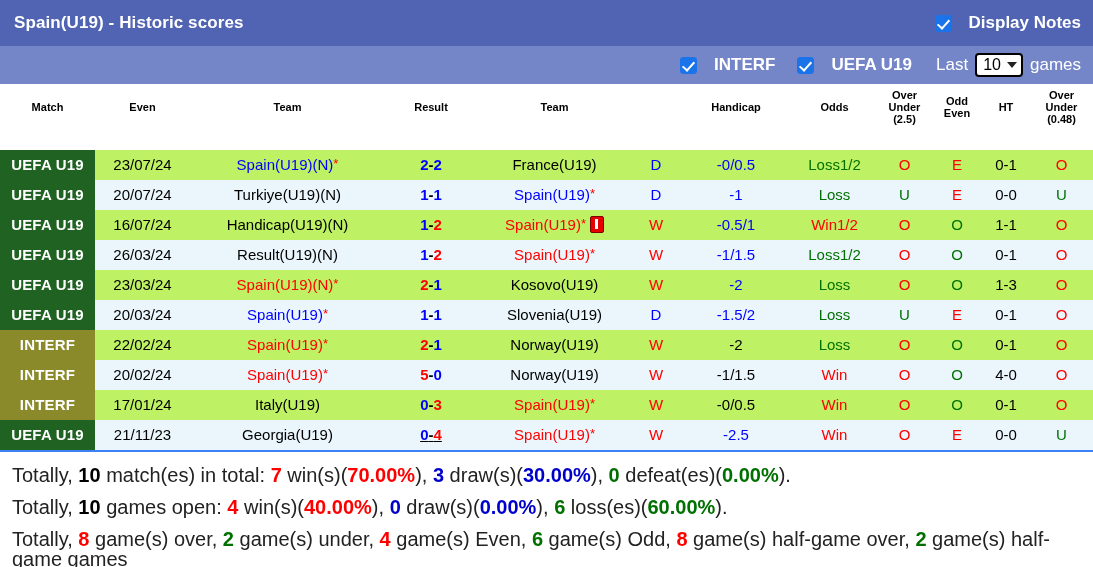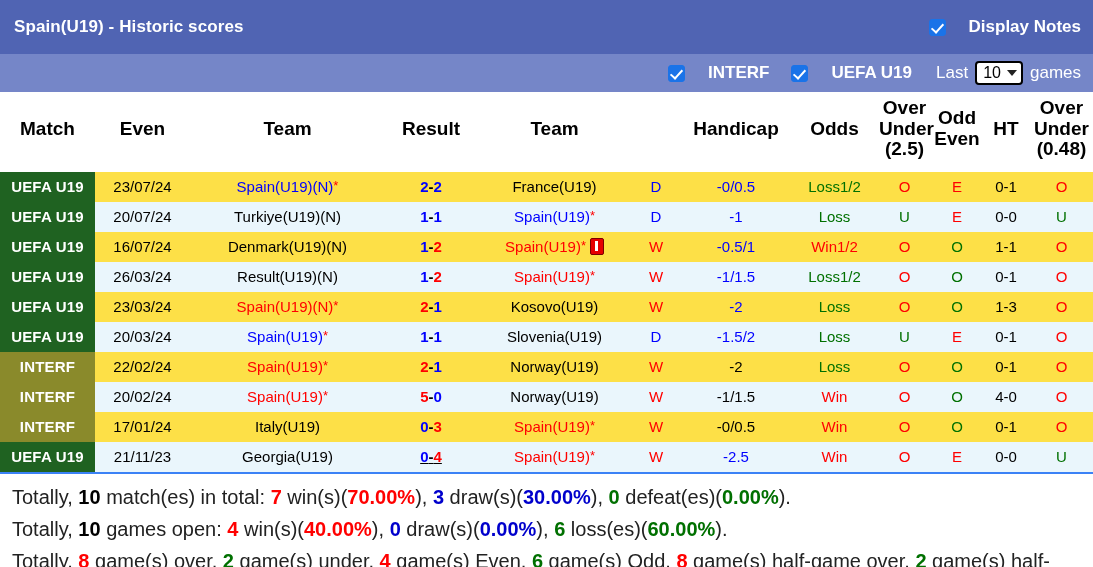--- a/index.html
+++ b/index.html
@@ -6,31 +6,31 @@
   body{
     width:1093px;height:567px;overflow:hidden;
     background:#ffffff;
     font-family:"Liberation Sans","DejaVu Sans",sans-serif;
     font-size:15px;color:#000;
   }
   .page{width:1093px;height:567px;position:relative;background:#fff;}
 
   
   .titlebar{
-    height:54px;background:#5064b3;color:#fff;
+    height:46px;background:#5064b3;color:#fff;
     display:flex;align-items:center;justify-content:space-between;
     padding:0 12px 0 14px;box-sizing:border-box;
   }
   .titlebar .title{font-size:17px;font-weight:bold;letter-spacing:.1px;}
   .optbar{
     height:38px;background:#7586c8;color:#fff;
     display:flex;align-items:center;justify-content:flex-end;
     padding:0 12px 0 14px;box-sizing:border-box;
   }
-  .cbgroup{display:flex;align-items:center;gap:23px;margin-left:22px;}
+  .cbgroup{display:flex;align-items:center;gap:17px;margin-left:22px;}
   .cbgroup:first-child{margin-left:0;}
   .cblabel{font-size:17px;font-weight:bold;color:#fff;}
   .cbox{
     width:17px;height:17px;border-radius:3px;background:#1a73e8;
     position:relative;display:inline-block;flex:none;border:1px solid #1a73e8;
     box-sizing:border-box;cursor:pointer;
   }
   .cbox::after{
     content:"";position:absolute;left:4px;top:1px;
     width:5px;height:10px;border:solid #fff;border-width:0 2px 2px 0;
@@ -44,29 +44,29 @@
     font-size:16px;cursor:pointer;
   }
   .selwrap .caret{
     width:0;height:0;border-left:5px solid transparent;border-right:5px solid transparent;
     border-top:6px solid #222;display:inline-block;margin-left:2px;
   }
 
   
   table.scores{border-collapse:collapse;width:1093px;table-layout:fixed;}
   table.scores th{
-    font-size:19px;font-weight:bold;text-align:center;
-    padding:6px 2px 12px 2px;background:#fff;line-height:1.08;
+    font-size:11px;font-weight:bold;text-align:center;
+    padding:6px 2px 24px 2px;background:#fff;line-height:1.08;
     vertical-align:middle;border:none;
   }
   table.scores td{
     text-align:center;padding:0;height:30px;font-size:15px;
     border:none;white-space:nowrap;
   }
-  tr.r-odd td{background:#fde047;}
+  tr.r-odd td{background:#bef264;}
   tr.r-even td{background:#eaf6fc;}
   td.mt{
     color:#fff;font-weight:bold;font-size:14.5px;letter-spacing:.2px;
   }
   tr .mt.uefa{background:#1f6221 !important;}
   tr .mt.interf{background:#8a8a2b !important;}
 
   .c-red{color:#ff0000;}
   .c-blue{color:#0000ff;}
   .c-green{color:#007000;}
@@ -206,21 +206,21 @@
           <td class="c-blue">-1</td>
           <td class="c-green">Loss</td>
           <td class="c-green">U</td>
           <td class="c-red">E</td>
           <td class="c-black">0-0</td>
           <td class="c-green">U</td>
         </tr>
         <tr class="r-odd">
           <td class="mt uefa">UEFA U19</td>
           <td>16/07/24</td>
-          <td><span class="c-black">Denmark(U19)(N)</span></td>
+          <td><span class="c-black">Handicap(U19)(N)</span></td>
           <td style="font-weight: bold;"><span class="c-blue">1</span><span class="c-black">-</span><span class="c-red">2</span></td>
           <td><span class="c-red">Spain(U19)</span><span class="star">*</span><span class="card"></span></td>
           <td class="c-red">W</td>
           <td class="c-blue">-0.5/1</td>
           <td class="c-red">Win1/2</td>
           <td class="c-red">O</td>
           <td class="c-green">O</td>
           <td class="c-black">1-1</td>
           <td class="c-red">O</td>
         </tr>

